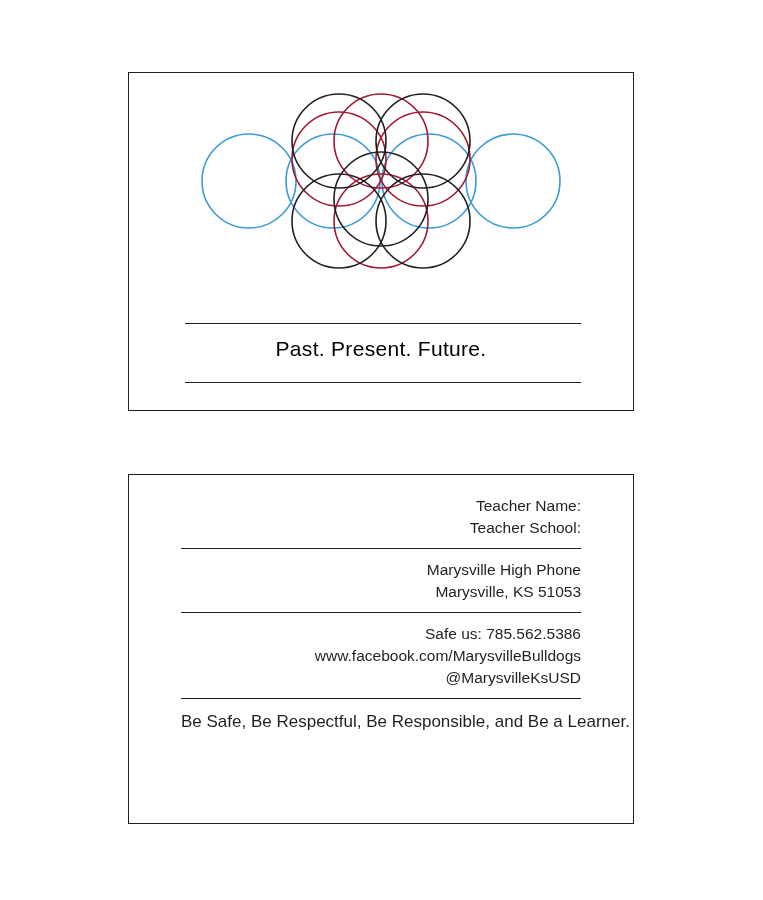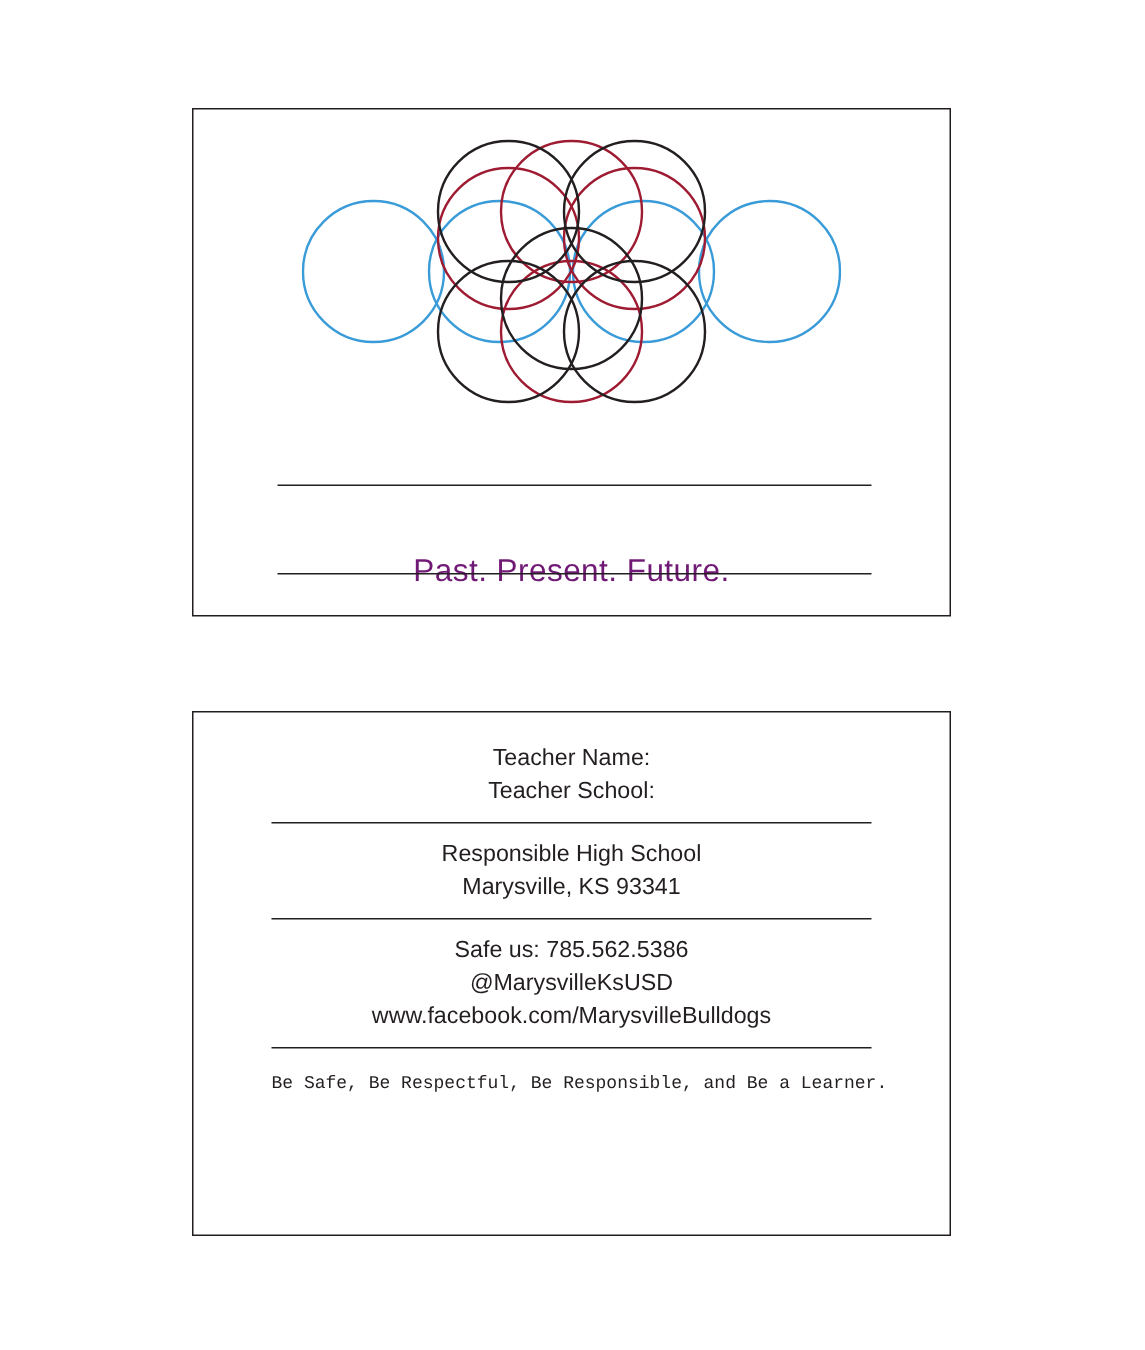--- a/index.html
+++ b/index.html
@@ -59,22 +59,21 @@
   }
 
   #tagline {
     position: absolute;
     left: 0;
     top: 264px;
     width: 100%;
     text-align: center;
     font-size: 21px;
     letter-spacing: 0.3px;
-    color: #701a75;
-    margin-top: 32px;
+    color: #000000;
   }
 
   
   #back-card {
     left: 128px;
     top: 474px;
     width: 506px;
     height: 350px;
     padding: 0;
   }
@@ -96,26 +95,26 @@
   }
 
   .sep {
     height: 0;
     border-top: 1px solid #231f20;
     margin: 9px 0 10px 0;
   }
 
   .block {
     padding: 0;
+    text-align: right;
   }
   #teacher-block { padding-top: 2px; }
   #footer-line {
-    font-size: 12px;
+    font-size: 17px;
     padding-top: 2px;
-    font-family: Liberation Mono, monospace;
   }
 </style>
 </head>
 <body>
 
 <div class="card" id="front-card">
 
   <div class="logo-wrap">
     <svg class="logo-svg" width="360" height="200" viewBox="0 0 360 200">
       <g fill="none" stroke-width="1.6">
@@ -151,29 +150,29 @@
   <div class="back-inner">
 
     <div class="block" id="teacher-block">
       <div class="line">Teacher Name:</div>
       <div class="line">Teacher School:</div>
     </div>
 
     <div class="sep"></div>
 
     <div class="block">
-      <div class="line">Responsible High School</div>
-      <div class="line">Marysville, KS 93341</div>
+      <div class="line">Marysville High Phone</div>
+      <div class="line">Marysville, KS 51053</div>
     </div>
 
     <div class="sep"></div>
 
     <div class="block">
       <div class="line">Safe us: 785.562.5386</div>
+      <div class="line">www.facebook.com/MarysvilleBulldogs</div>
       <div class="line">@MarysvilleKsUSD</div>
-      <div class="line">www.facebook.com/MarysvilleBulldogs</div>
     </div>
 
     <div class="sep"></div>
 
     <div class="line" id="footer-line">Be Safe, Be Respectful, Be Responsible, and Be a Learner.</div>
   </div>
 </div>
 
 </body></html>

